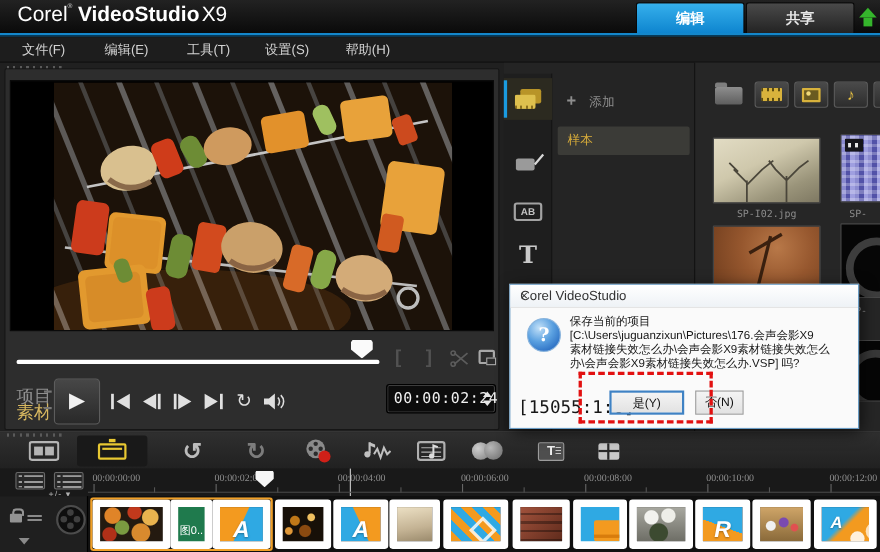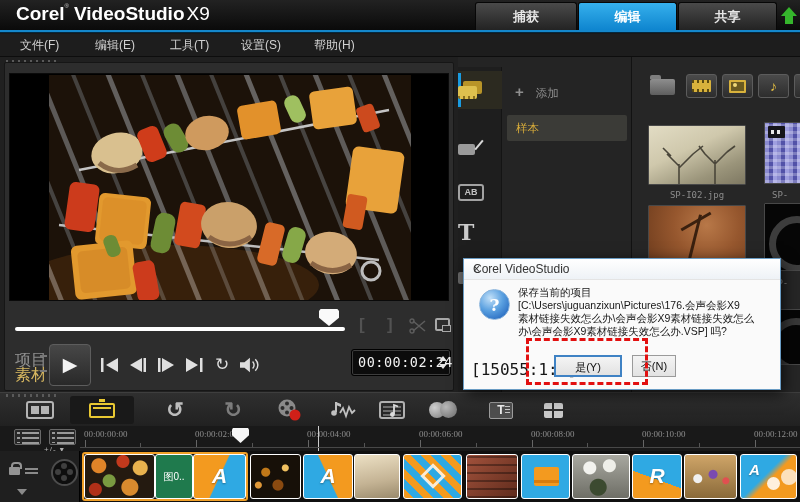--- a/index.html
+++ b/index.html
@@ -4,21 +4,21 @@
 <style>
   *{margin:0;padding:0;box-sizing:border-box}
   html,body{width:800px;height:502px;background:#000;overflow:hidden;
     font-family:"Liberation Sans",sans-serif}
   .app{position:relative;width:800px;height:502px;background:#181818;overflow:hidden}
 
   
   .header{position:absolute;left:0;top:0;width:800px;height:30px;
     background:linear-gradient(#222,#0a0a0a)}
   .logo{position:absolute;left:16px;top:3px;color:#fff;font-size:19px;white-space:nowrap}
-  .logo .brand{font-weight:700}
+  .logo .brand{font-weight:400}
   .logo .tm{font-size:6px;vertical-align:top;opacity:.75}
   .logo .product{font-weight:700;margin-left:5px}
   .logo .version{font-weight:300;margin-left:2px}
   .tab{position:absolute;top:2px;height:28px;line-height:28px;text-align:center;
     font-size:13px;font-weight:bold;color:#e6e6e6;border:1px solid #070707;border-bottom:none;
     border-radius:3px 3px 0 0;background:linear-gradient(#4a4a4a,#232323)}
   .tab.active{background:linear-gradient(#36b0ec,#0e85cf);color:#fff}
   .tab1{left:475px;width:102px}.tab2{left:578px;width:99px}.tab3{left:678px;width:99px}
   .up-arrow{position:absolute;left:781px;top:7px;width:16px;height:17px}
   .up-arrow i{position:absolute;left:0;top:0;border-left:8px solid transparent;
@@ -74,21 +74,21 @@
   .spin{position:absolute;right:3px;width:0;height:0;border-left:4px solid transparent;
     border-right:4px solid transparent}
   .spin.upp{top:6px;border-bottom:5px solid #e8e8e8}
   .spin.dwn{top:14px;border-top:5px solid #e8e8e8}
 
   
   .library{position:absolute;left:458px;top:0;width:342px;height:335px;background:#242424}
   .cat-strip{position:absolute;left:0;top:10px;width:44px;height:325px;background:#1e1e1e;
     border-right:1px solid #141414}
   .cat{position:absolute;left:0;width:44px;height:38px;display:flex;align-items:center;
-    }
+    justify-content:center}
   .cat.active{background:#2c2a20}
   .cat.active:before{content:"";position:absolute;left:0;top:2px;width:3px;height:34px;
     background:#1a9be0}
   .c1{top:4px}.c2{top:62px}.c3{top:106px}.c4{top:146px}.c5{top:192px}
   .ic-media{position:relative;width:24px;height:18px}
   .ic-media i{position:absolute;left:5px;top:0;width:19px;height:13px;background:#b89428;
     border-radius:2px}
   .ic-media b{position:absolute;left:0;top:5px;width:19px;height:13px;background:#dec04e;
     border-radius:2px;background-image:repeating-linear-gradient(90deg,#8a6f1d 0 2px,transparent 2px 5px);
     background-size:100% 3px;background-position:0 100%;background-repeat:no-repeat}
@@ -213,21 +213,21 @@
     border:2px solid #939393;border-bottom:none;border-radius:4px 4px 0 0}
   .minitrack{position:absolute;left:25px;top:17px;width:13px;height:8px;
     background:repeating-linear-gradient(180deg,#8a8a8a 0 2px,transparent 2px 4px)}
   .reel{position:absolute;left:51px;top:8px;width:27px;height:27px;border:2px solid #4c4c4c;
     border-radius:50%;background:#0e0e0e}
   .reel i,.reel b,.reel u,.reel s{position:absolute;width:6px;height:6px;border-radius:50%;background:#3f3f3f}
   .reel i{left:8px;top:2px}.reel b{left:8px;top:14px}.reel u{left:2px;top:8px}.reel s{left:14px;top:8px}
   .caret{position:absolute;left:17px;top:38px;width:0;height:0;border-left:5px solid transparent;
     border-right:5px solid transparent;border-top:6px solid #8a8a8a}
   .clips{position:absolute;left:80px;top:1px;width:720px;height:50px;overflow:hidden}
-  .clip{position:absolute;top:2px;height:45px;border:1px solid #ffffff;border-radius:3px;overflow:hidden}
+  .clip{position:absolute;top:2px;height:45px;border:7px solid #ffffff;border-radius:3px;overflow:hidden}
   .sel-outline{position:absolute;left:2px;top:0;width:166px;height:49px;border:2px solid #f0a028;
     border-radius:3px;z-index:3;pointer-events:none}
   .cl1{left:4px;width:71px;background:#241a10;
     background-image:radial-gradient(circle at 20% 25%,#e08428 0 7px,transparent 8px),
      radial-gradient(circle at 55% 15%,#c2391c 0 6px,transparent 7px),
      radial-gradient(circle at 80% 30%,#e8b24e 0 7px,transparent 8px),
      radial-gradient(circle at 35% 60%,#7a9a40 0 6px,transparent 7px),
      radial-gradient(circle at 65% 75%,#d88a2e 0 8px,transparent 9px),
      radial-gradient(circle at 15% 80%,#b03018 0 6px,transparent 7px)}
   .cl2{left:75px;width:38px;background:#1f7a4d;color:#fff;font-size:10px;text-align:center;
@@ -292,21 +292,20 @@
   .red-box{position:absolute;left:62px;top:79px;width:122px;height:47px;
     border:3px dashed #e21010;z-index:5;pointer-events:none}
 </style>
 </head>
 <body>
 
 <div class="app">
 
   <div class="header">
     <div class="logo"><span class="brand">Corel</span><sup class="tm">®</sup><span class="product">VideoStudio</span><span class="version">X9</span></div>
-    <div class="tab tab1">捕获</div>
     <div class="tab tab2 active">编辑</div>
     <div class="tab tab3">共享</div>
     <div class="up-arrow">
         <i></i>
         <b></b>
       </div>
   </div>
   <div class="bluebar"></div>
 
   <div class="menubar">

